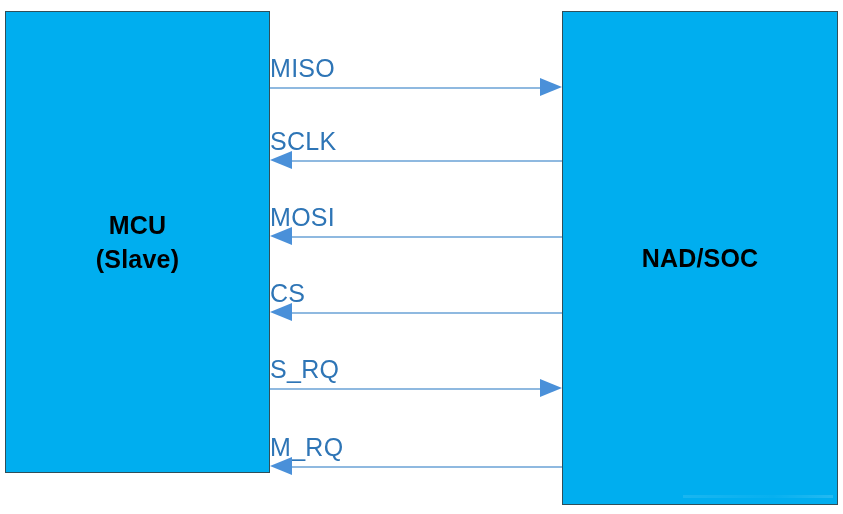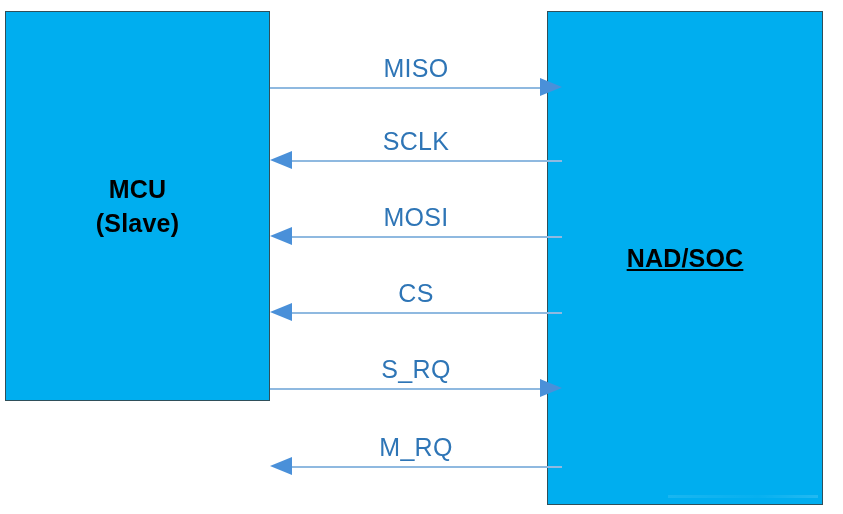--- a/index.html
+++ b/index.html
@@ -30,28 +30,27 @@
     font-weight: bold;
     font-size: 25px;
     line-height: 1.38;
     text-align: center;
     letter-spacing: 0.2px;
   }
   #node-mcu {
     left: 5px;
     top: 11px;
     width: 265px;
-    height: 390px;
+    height: 462px;
   }
   #node-nad {
-    left: 547px;
+    left: 562px;
     top: 11px;
     width: 276px;
     height: 494px;
-    text-decoration: underline;
   }
   .node-line { display: block; white-space: pre; }
 
   
   .artifact {
     position: absolute;
     left: 120px;
     bottom: 6px;
     width: 150px;
     height: 3px;
@@ -65,21 +64,20 @@
     position: absolute;
     left: 270px;
     width: 292px;
     height: 0;
   }
   .signal-label {
     position: absolute;
     left: 0;
     width: 292px;
     bottom: 4px;
-    text-align: center;
     color: #2E75B6;
     font-size: 25px;
     font-weight: normal;
     letter-spacing: 0.3px;
     white-space: nowrap;
   }
   .signal-line {
     position: absolute;
     top: 0;
     height: 0;

